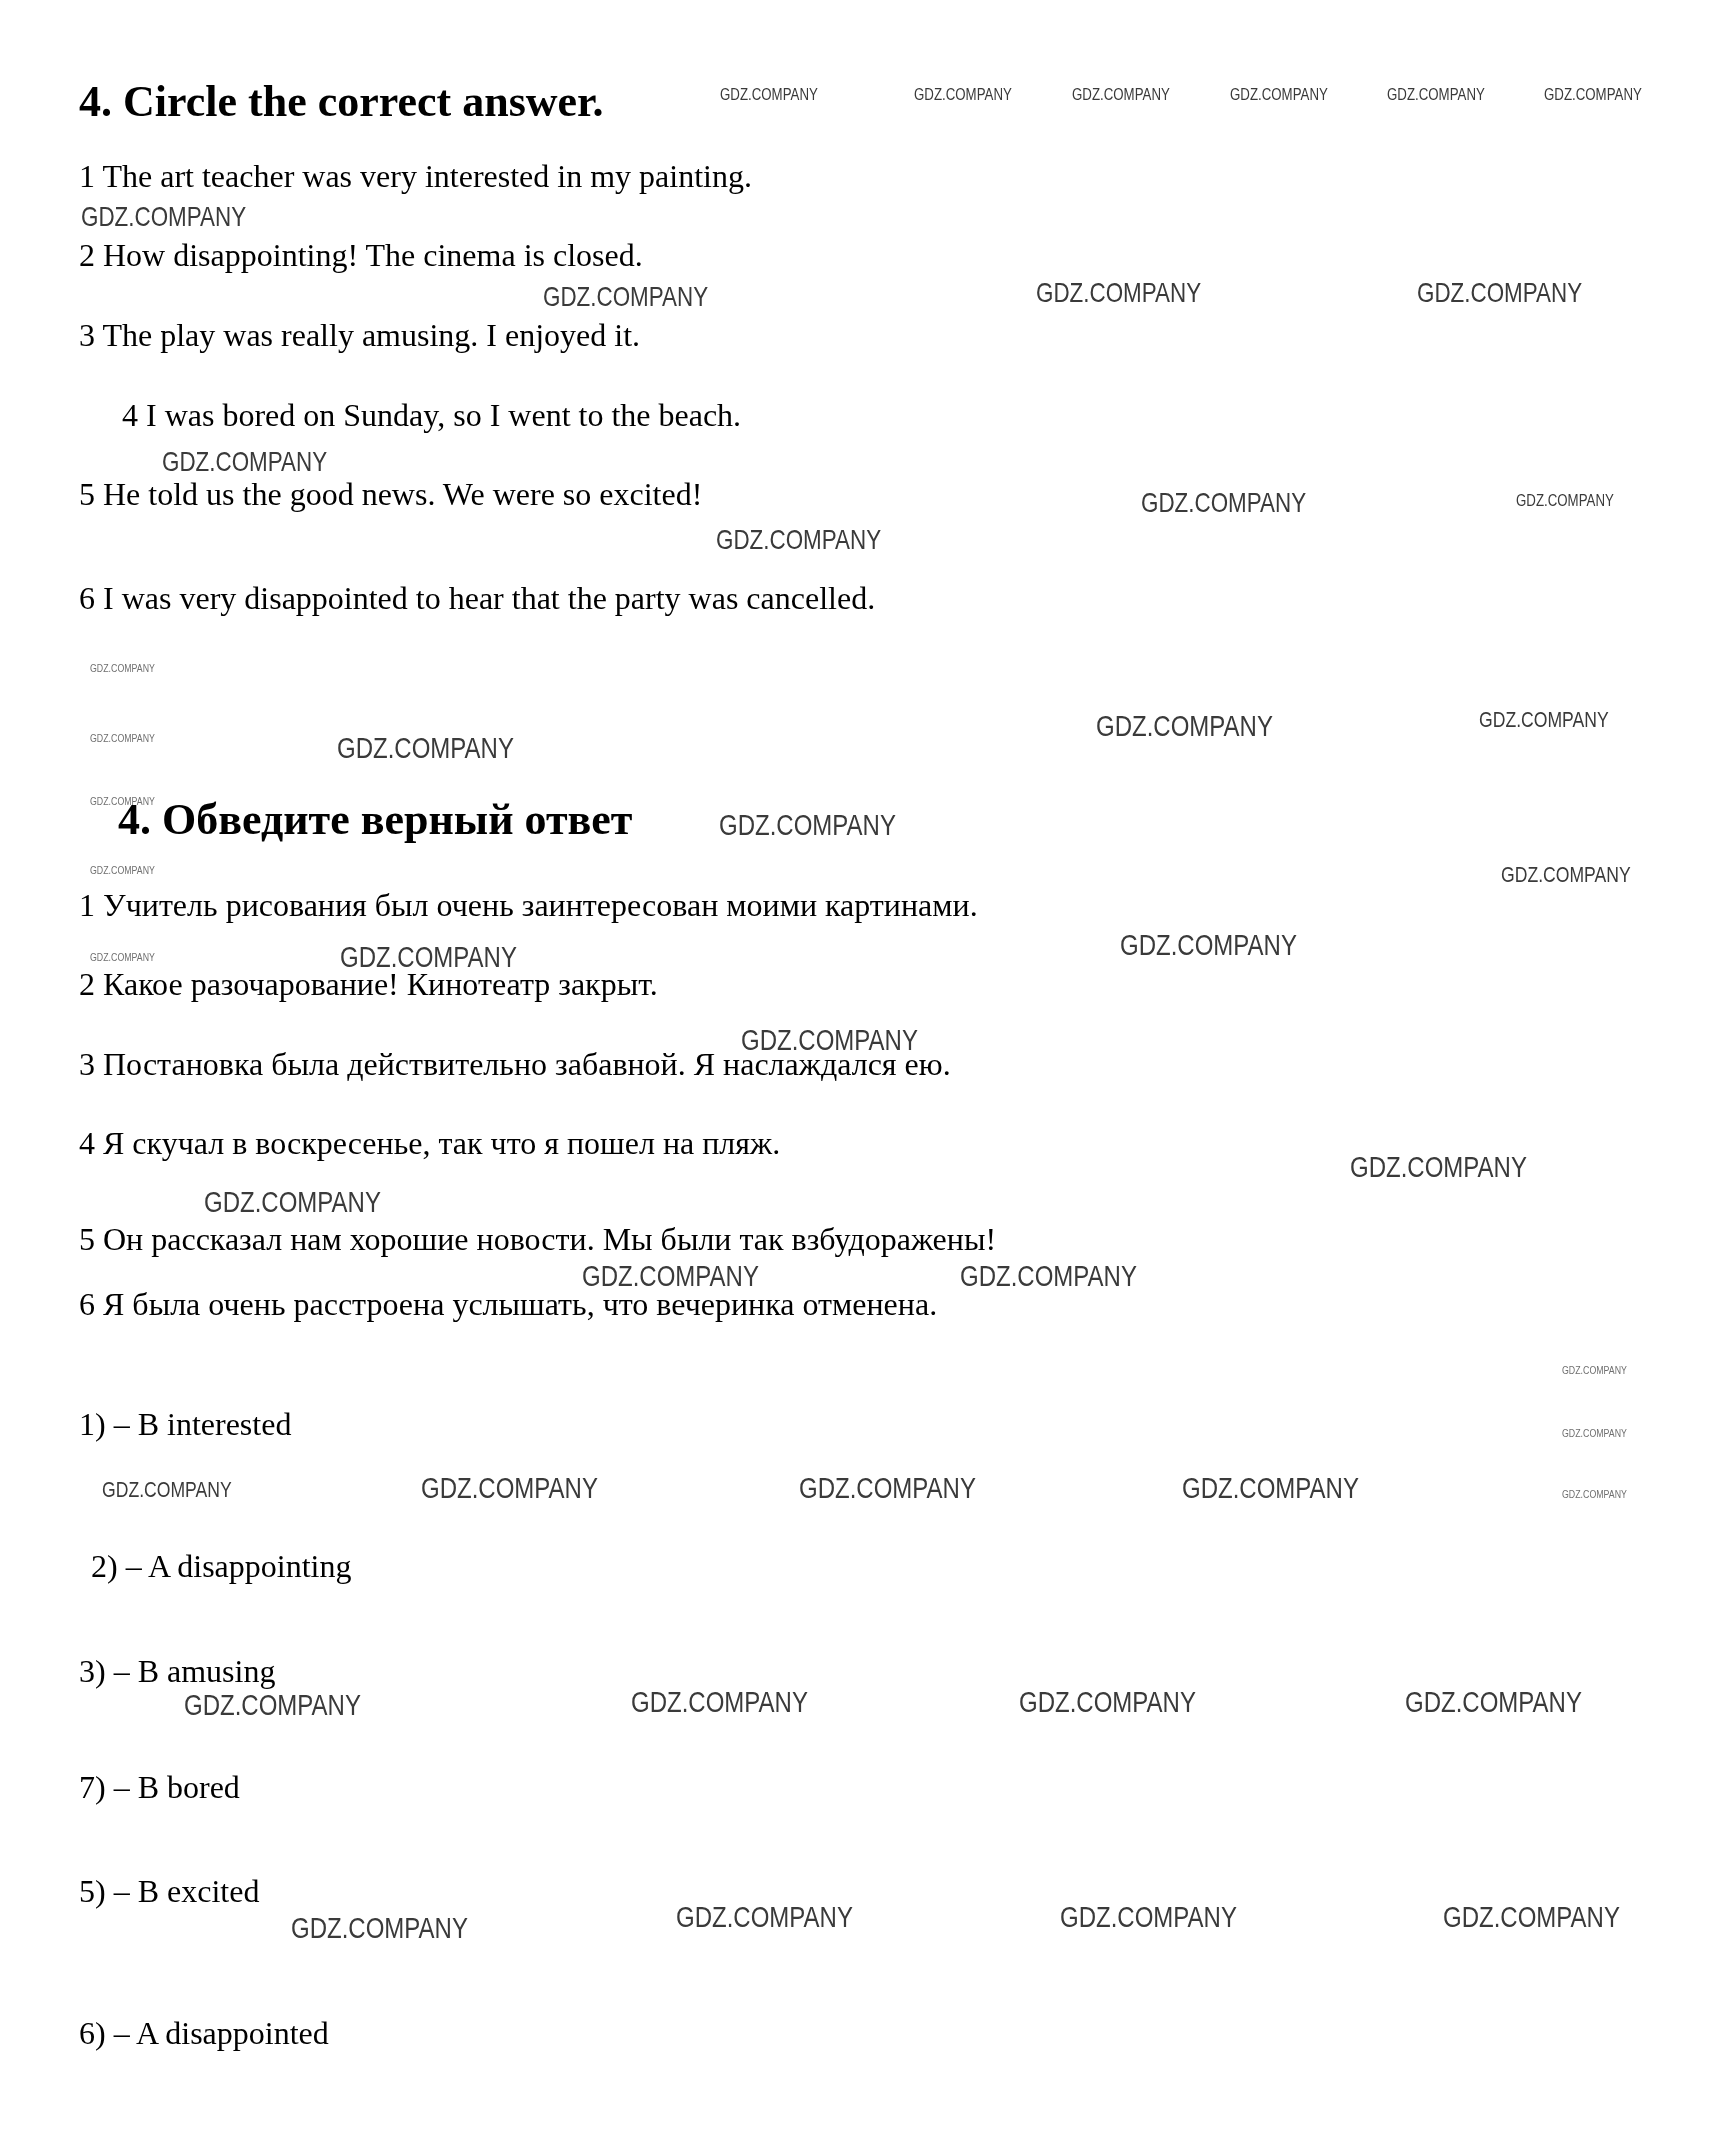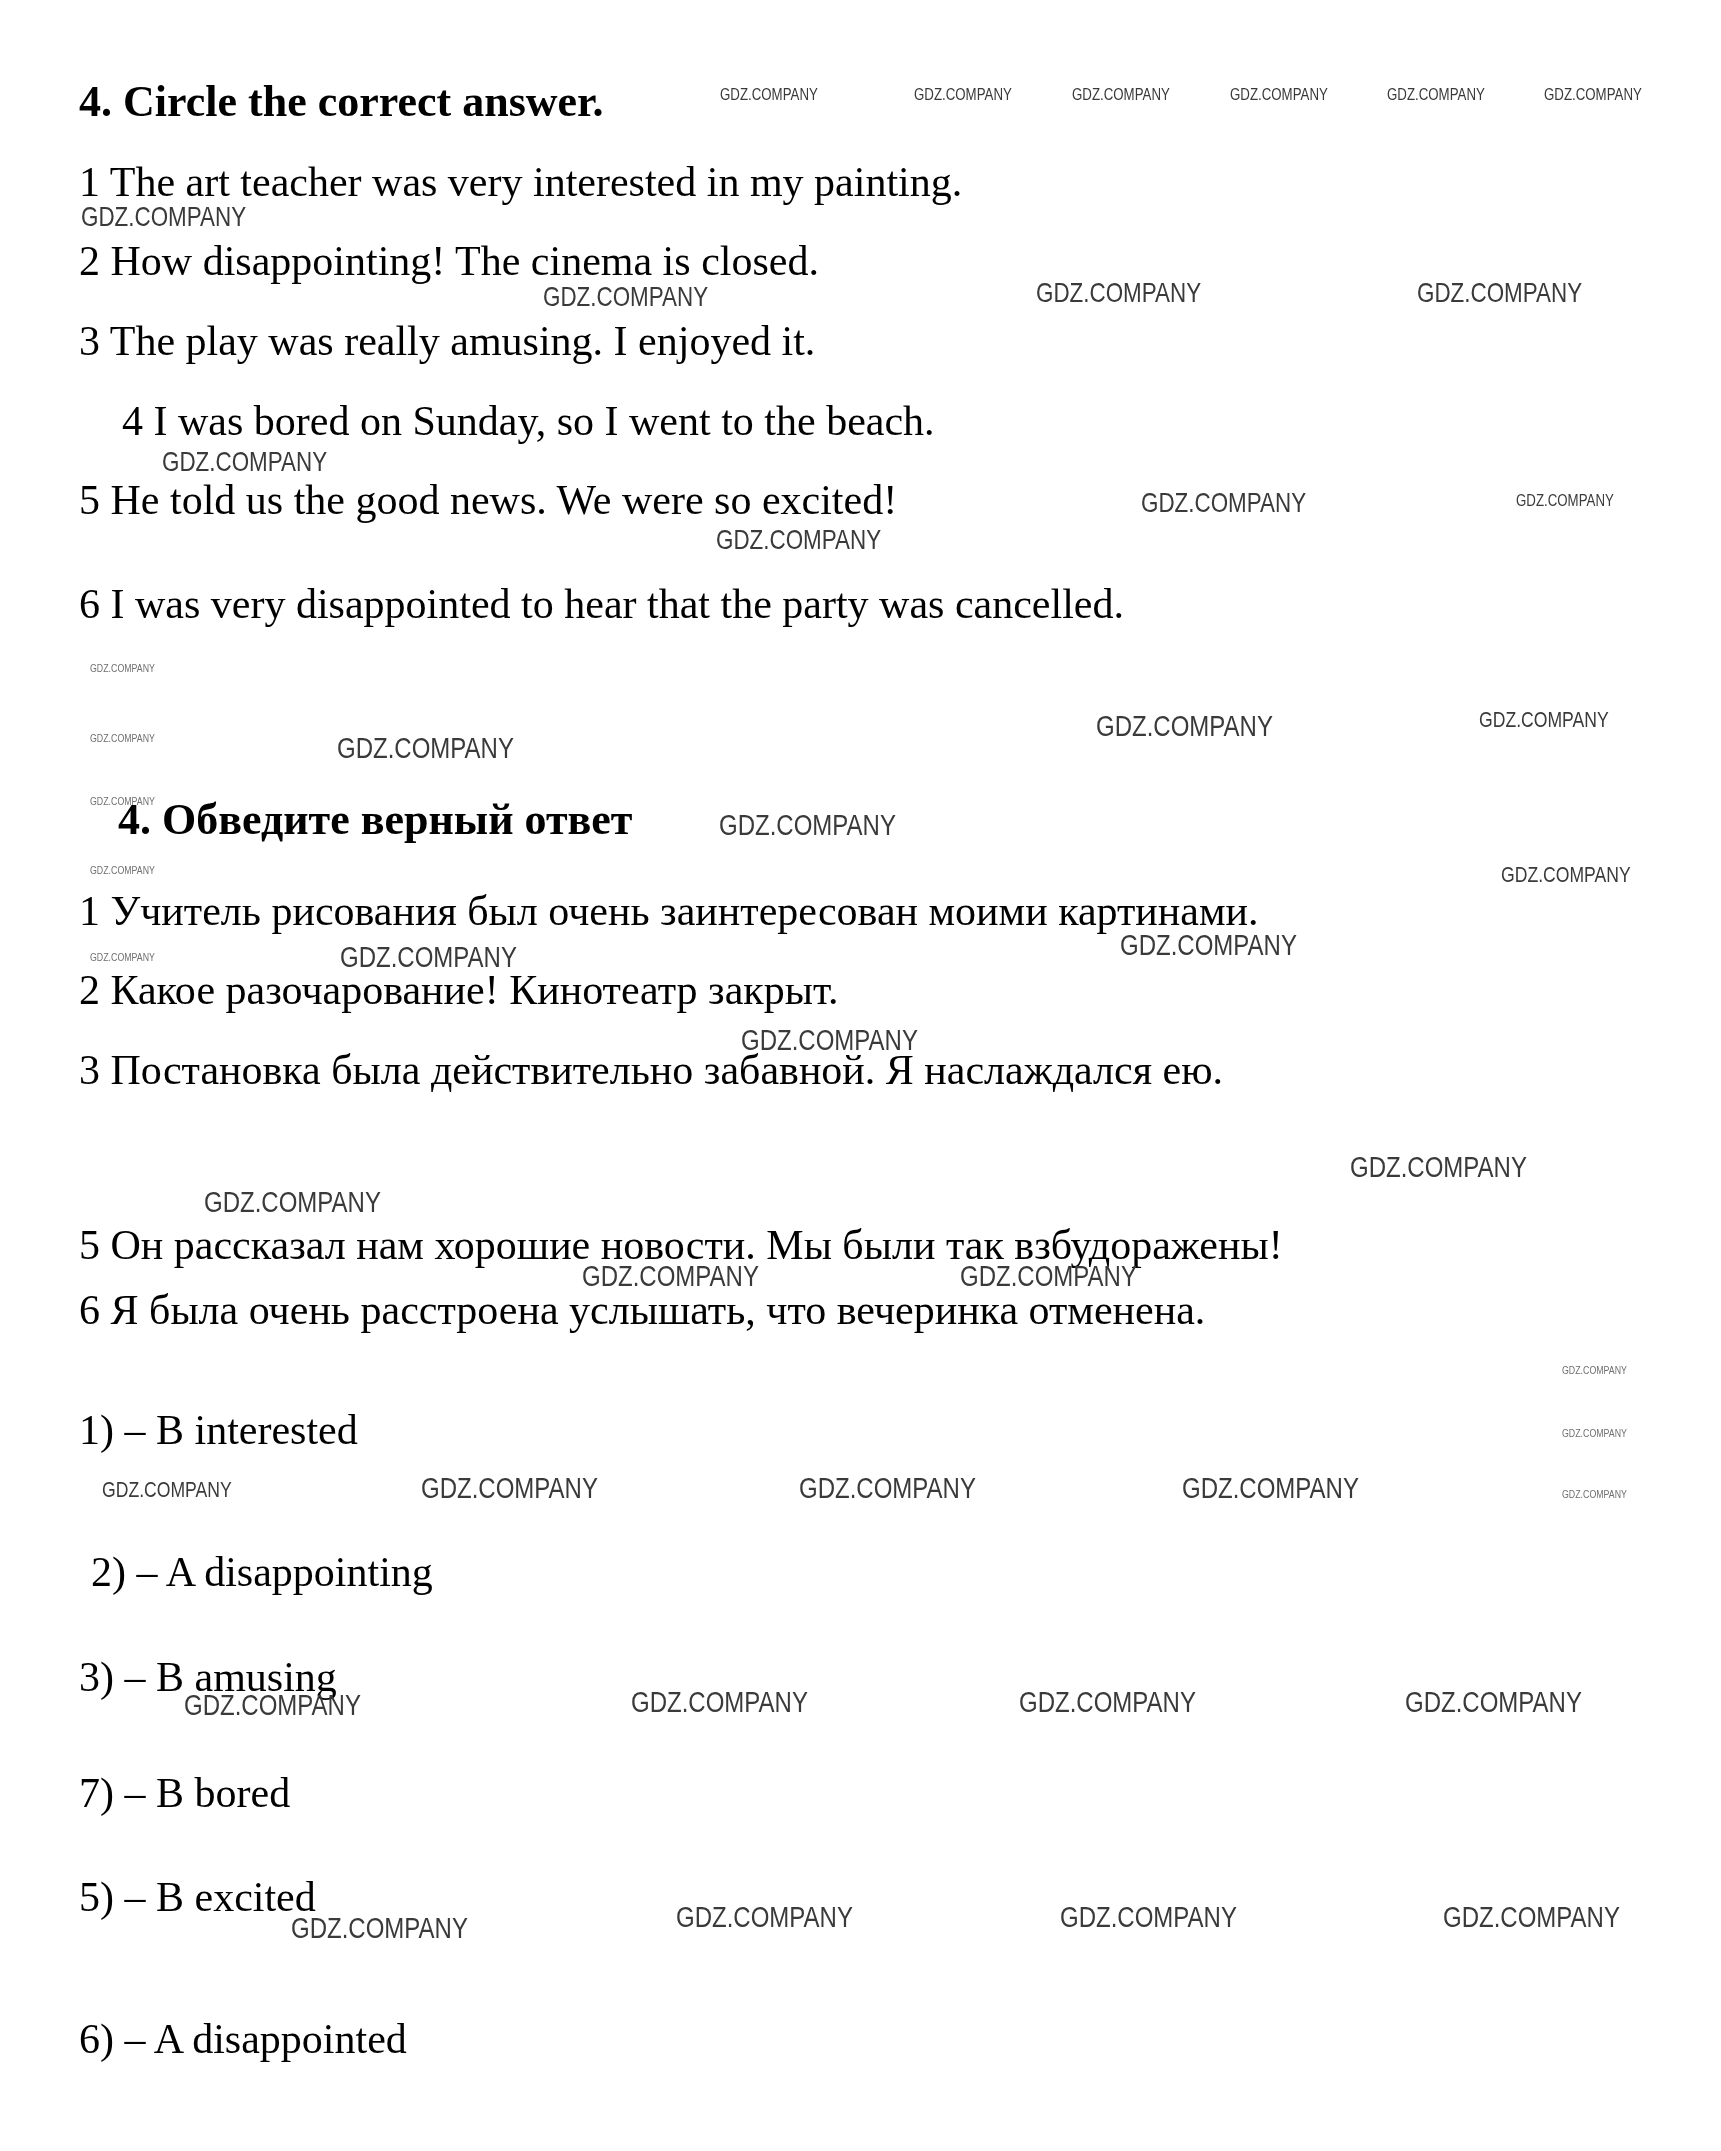--- a/index.html
+++ b/index.html
@@ -7,21 +7,21 @@
     position: relative;
     width: 1721px;
     height: 2151px;
     background: #ffffff;
     font-family: "Liberation Serif", "DejaVu Serif", serif;
     color: #000000;
     overflow: hidden;
   }
   .line {
     position: absolute;
-    font-size: 42px;
+    font-size: 32px;
     line-height: 1.1;
     white-space: nowrap;
   }
   .title {
     font-weight: bold;
     font-size: 44px;
   }
   .wm {
     position: absolute;
     font-family: "Liberation Sans", "DejaVu Sans", sans-serif;
@@ -47,20 +47,21 @@
   <div class="line" style="left:79px; top:238px;">2 How disappointing! The cinema is closed.</div>
   <div class="line" style="left:79px; top:318px;">3 The play was really amusing. I enjoyed it.</div>
   <div class="line" style="left:88px; top:398px;margin-left:34px;">4 I was bored on Sunday, so I went to the beach.</div>
   <div class="line" style="left:79px; top:477px;">5 He told us the good news. We were so excited!</div>
   <div class="line" style="left:79px; top:557px;margin-top:24px;">6 I was very disappointed to hear that the party was cancelled.</div>
 
   <div class="line title" style="left:79px; top:796px;margin-left:39px;">4. Обведите верный ответ</div>
   <div class="line" style="left:79px; top:888px;">1 Учитель рисования был очень заинтересован моими картинами.</div>
   <div class="line" style="left:79px; top:967px;">2 Какое разочарование! Кинотеатр закрыт.</div>
   <div class="line" style="left:79px; top:1047px;">3 Постановка была действительно забавной. Я наслаждался ею.</div>
+  <div class="line" style="left:79px; top:1126px;">4 Я скучал в воскресенье, так что я пошел на пляж.</div>
   <div class="line" style="left:79px; top:1206px;margin-top:16px;">5 Он рассказал нам хорошие новости. Мы были так взбудоражены!</div>
   <div class="line" style="left:79px; top:1287px;">6 Я была очень расстроена услышать, что вечеринка отменена.</div>
 
   <div class="line" style="left:79px; top:1407px;">1) – B interested</div>
   <div class="line" style="left:91px; top:1549px;">2) – A disappointing</div>
   <div class="line" style="left:79px; top:1654px;">3) – B amusing</div>
   <div class="line" style="left:79px; top:1770px;">7) – B bored</div>
   <div class="line" style="left:79px; top:1874px;">5) – B excited</div>
   <div class="line" style="left:79px; top:2016px;">6) – A disappointed</div>
 

